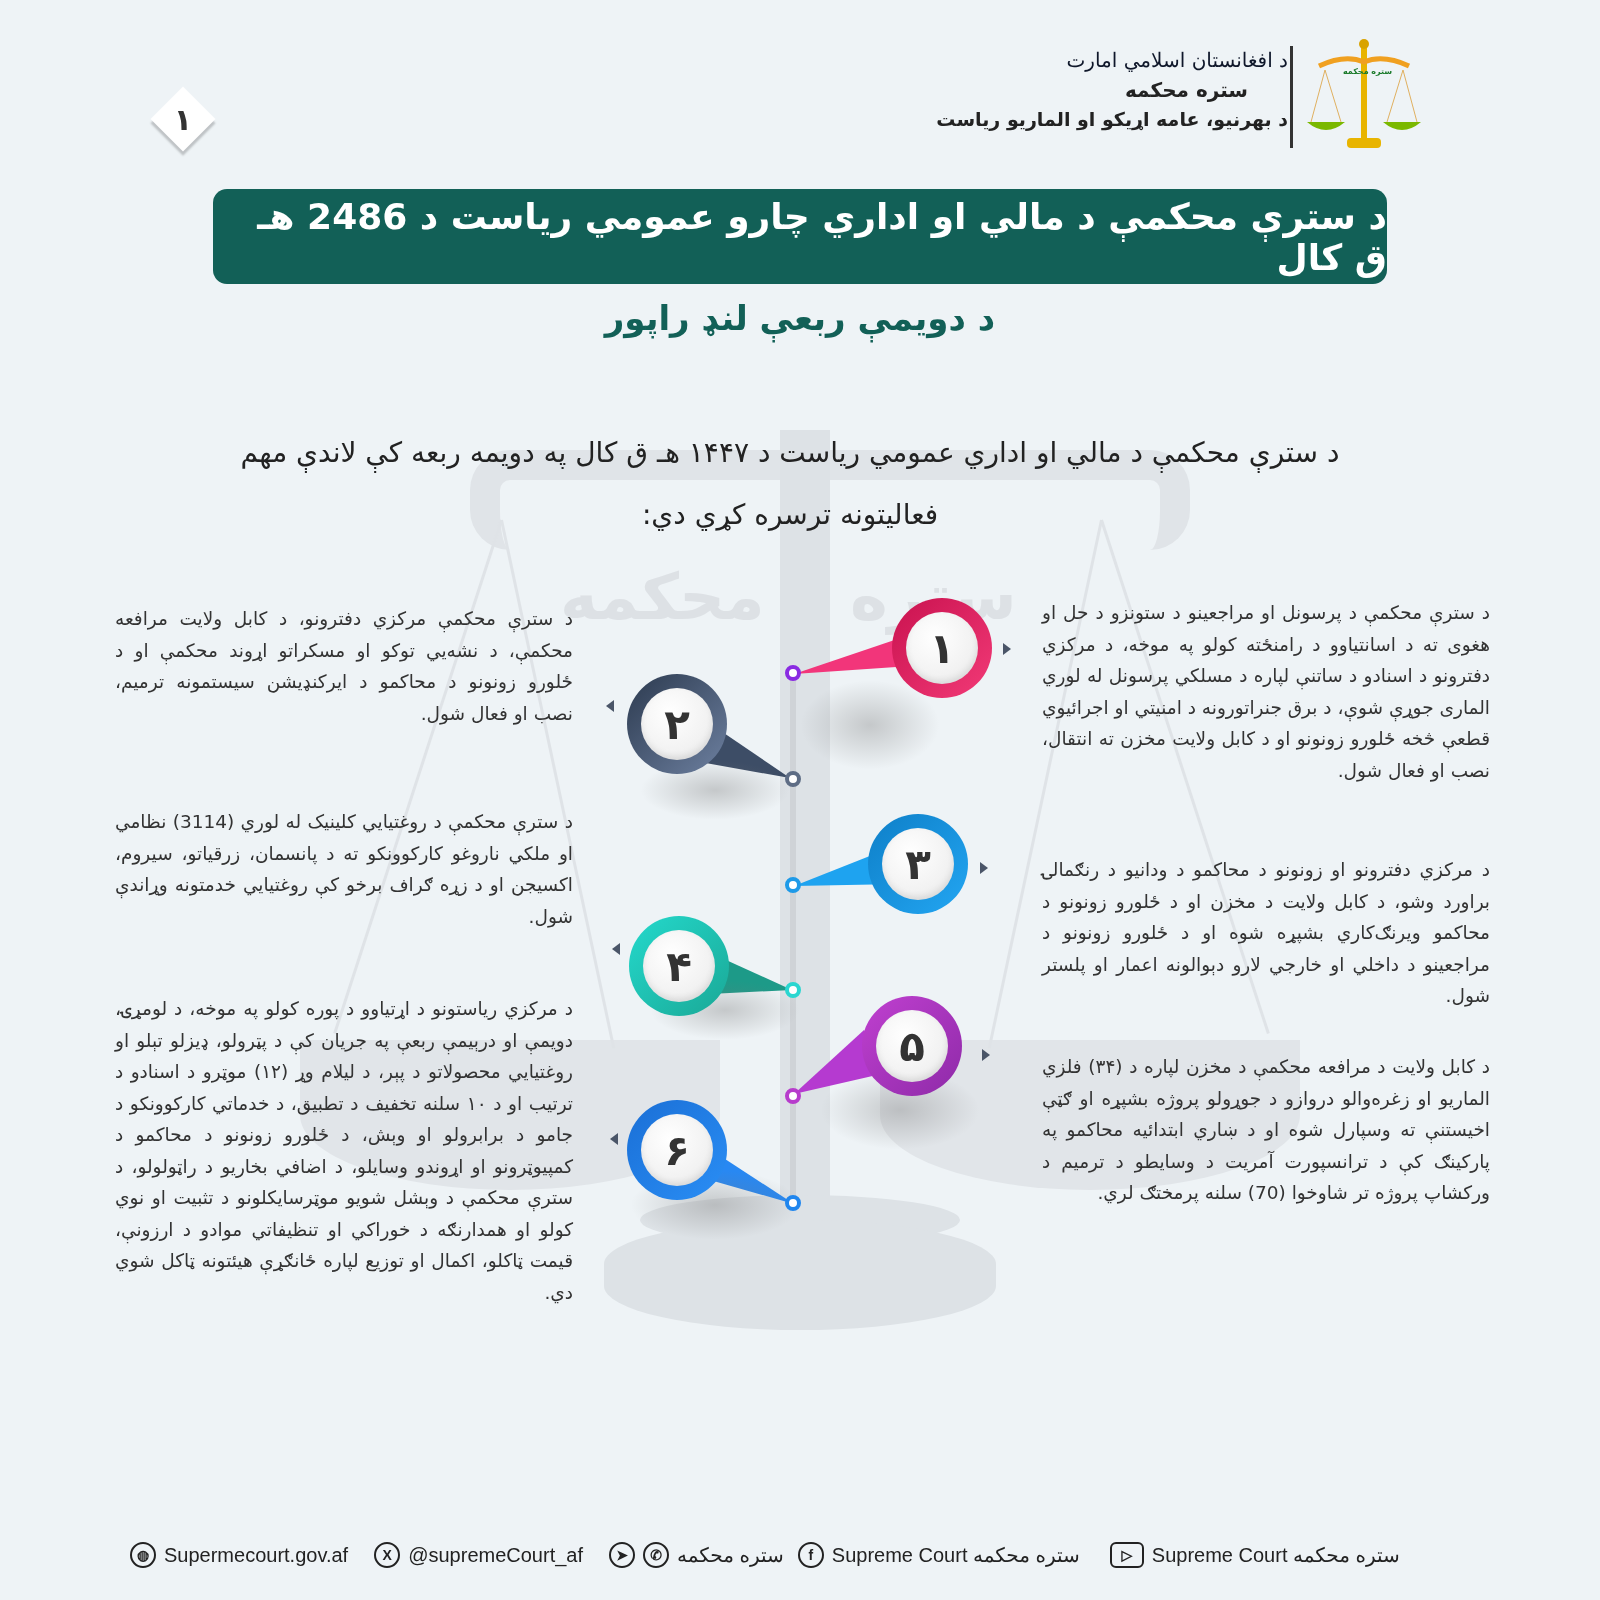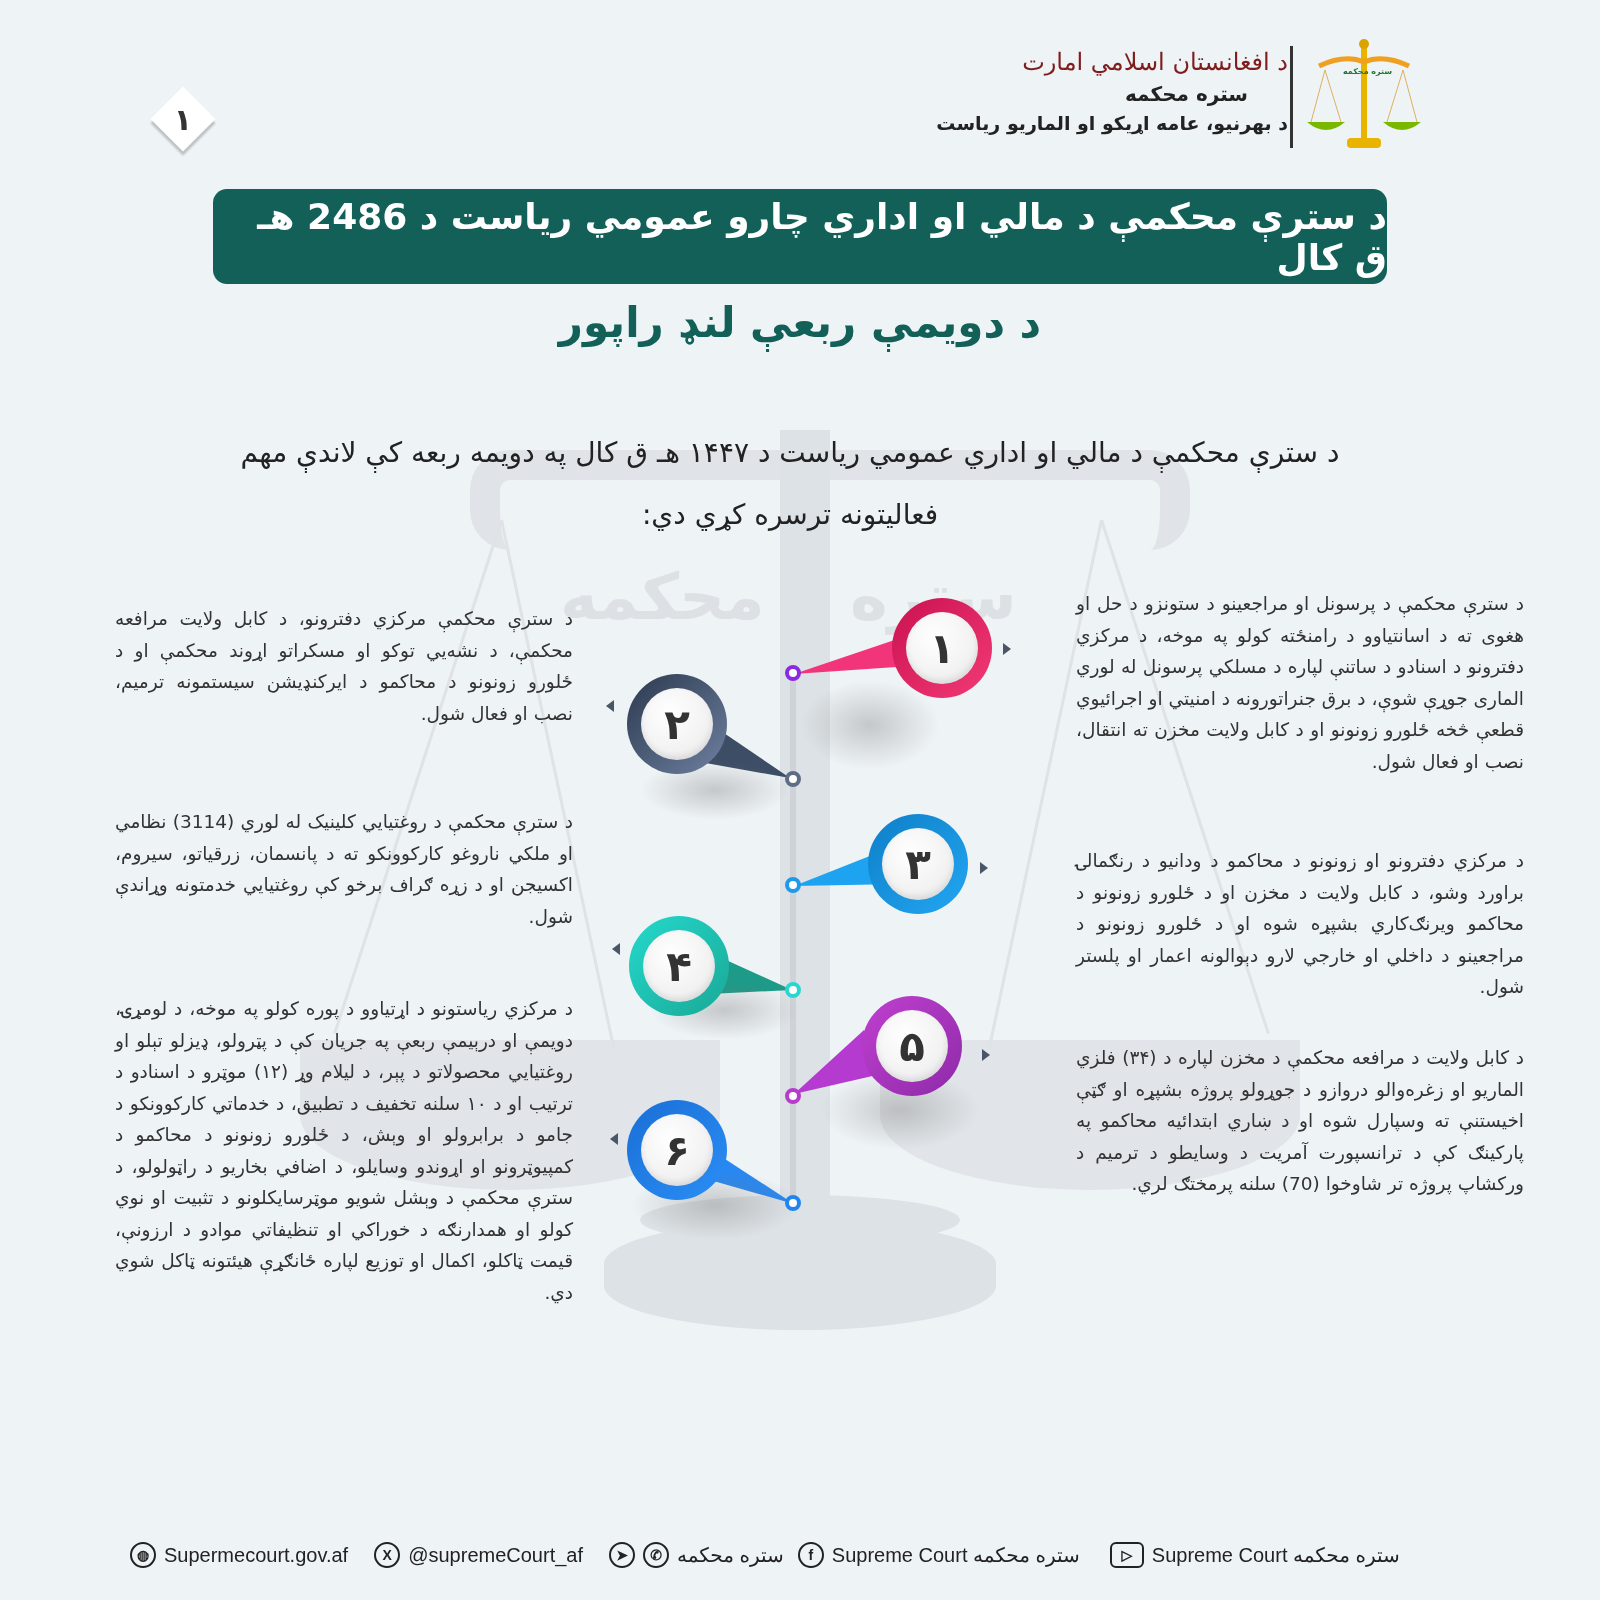--- a/index.html
+++ b/index.html
@@ -25,38 +25,38 @@
   
   .page-badge {
     left:160px; top:96px; width:46px; height:46px; background:#fff;
     transform:rotate(45deg); box-shadow:3px 3px 2px #bfc3c6;
   }
   .page-badge span {
     position:absolute; left:0; top:0; width:46px; height:46px; transform:rotate(-45deg);
     display:flex; align-items:center; justify-content:center; font-weight:bold; font-size:30px; color:#333;
   }
   .hdr-block { right:312px; top:48px; text-align:right; direction:rtl; }
-  .hdr-calli { font-family:"DejaVu Serif", serif; font-size:24px; color:#7f1d1d; letter-spacing:-1px; }
+  .hdr-calli { font-family:"DejaVu Serif", serif; font-size:20px; color:#0f172a; letter-spacing:-1px; }
   .hdr-org { font-size:20px; font-weight:bold; color:#222; margin-top:6px; padding-right:40px; }
   .hdr-dept { font-size:19px; font-weight:bold; color:#222; margin-top:6px; }
   .hdr-divider { left:1290px; top:46px; width:3px; height:102px; background:#333; }
   .logo { left:1305px; top:36px; width:118px; height:118px; }
 
   
   .title-box {
     left:213px; top:189px; width:1174px; height:95px; background:#126057;
     border-radius:14px; display:flex; align-items:center; justify-content:center;
   }
   .title-box span { color:#fff; font-size:36px; font-weight:bold; direction:rtl; }
-  .subtitle { left:0; width:1600px; top:298px; text-align:center; font-size:42px; font-weight:bold; color:#126057; direction:rtl; }
+  .subtitle { left:0; width:1600px; top:298px; text-align:center; font-size:34px; font-weight:bold; color:#126057; direction:rtl; }
   .intro { left:220px; width:1140px; top:422px; text-align:center; direction:rtl; font-size:28px; line-height:62px; color:#222; }
 
   
   .tb { position:absolute; direction:rtl; text-align:justify; font-size:18.5px; line-height:31.5px; color:#333; }
-  .tb-r { left:1076px; width:448px; }
+  .tb-r { left:1042px; width:448px;margin-top:9px; }
   .tb-l { left:115px; width:458px; }
 
   
   .stem { left:790px; top:670px; width:6px; height:540px; background:#cfd3d7; }
   .pin-ring { position:absolute; width:100px; height:100px; border-radius:50%; }
   .pin-face {
     position:absolute; left:14px; top:14px; width:72px; height:72px; border-radius:50%;
     background:radial-gradient(circle at 40% 35%, #ffffff 0%, #f2f2f2 60%, #dcdcdc 100%);
     display:flex; align-items:center; justify-content:center; font-size:42px; font-weight:bold; color:#333;
     box-shadow: inset 0 -3px 6px rgba(0,0,0,0.08);

